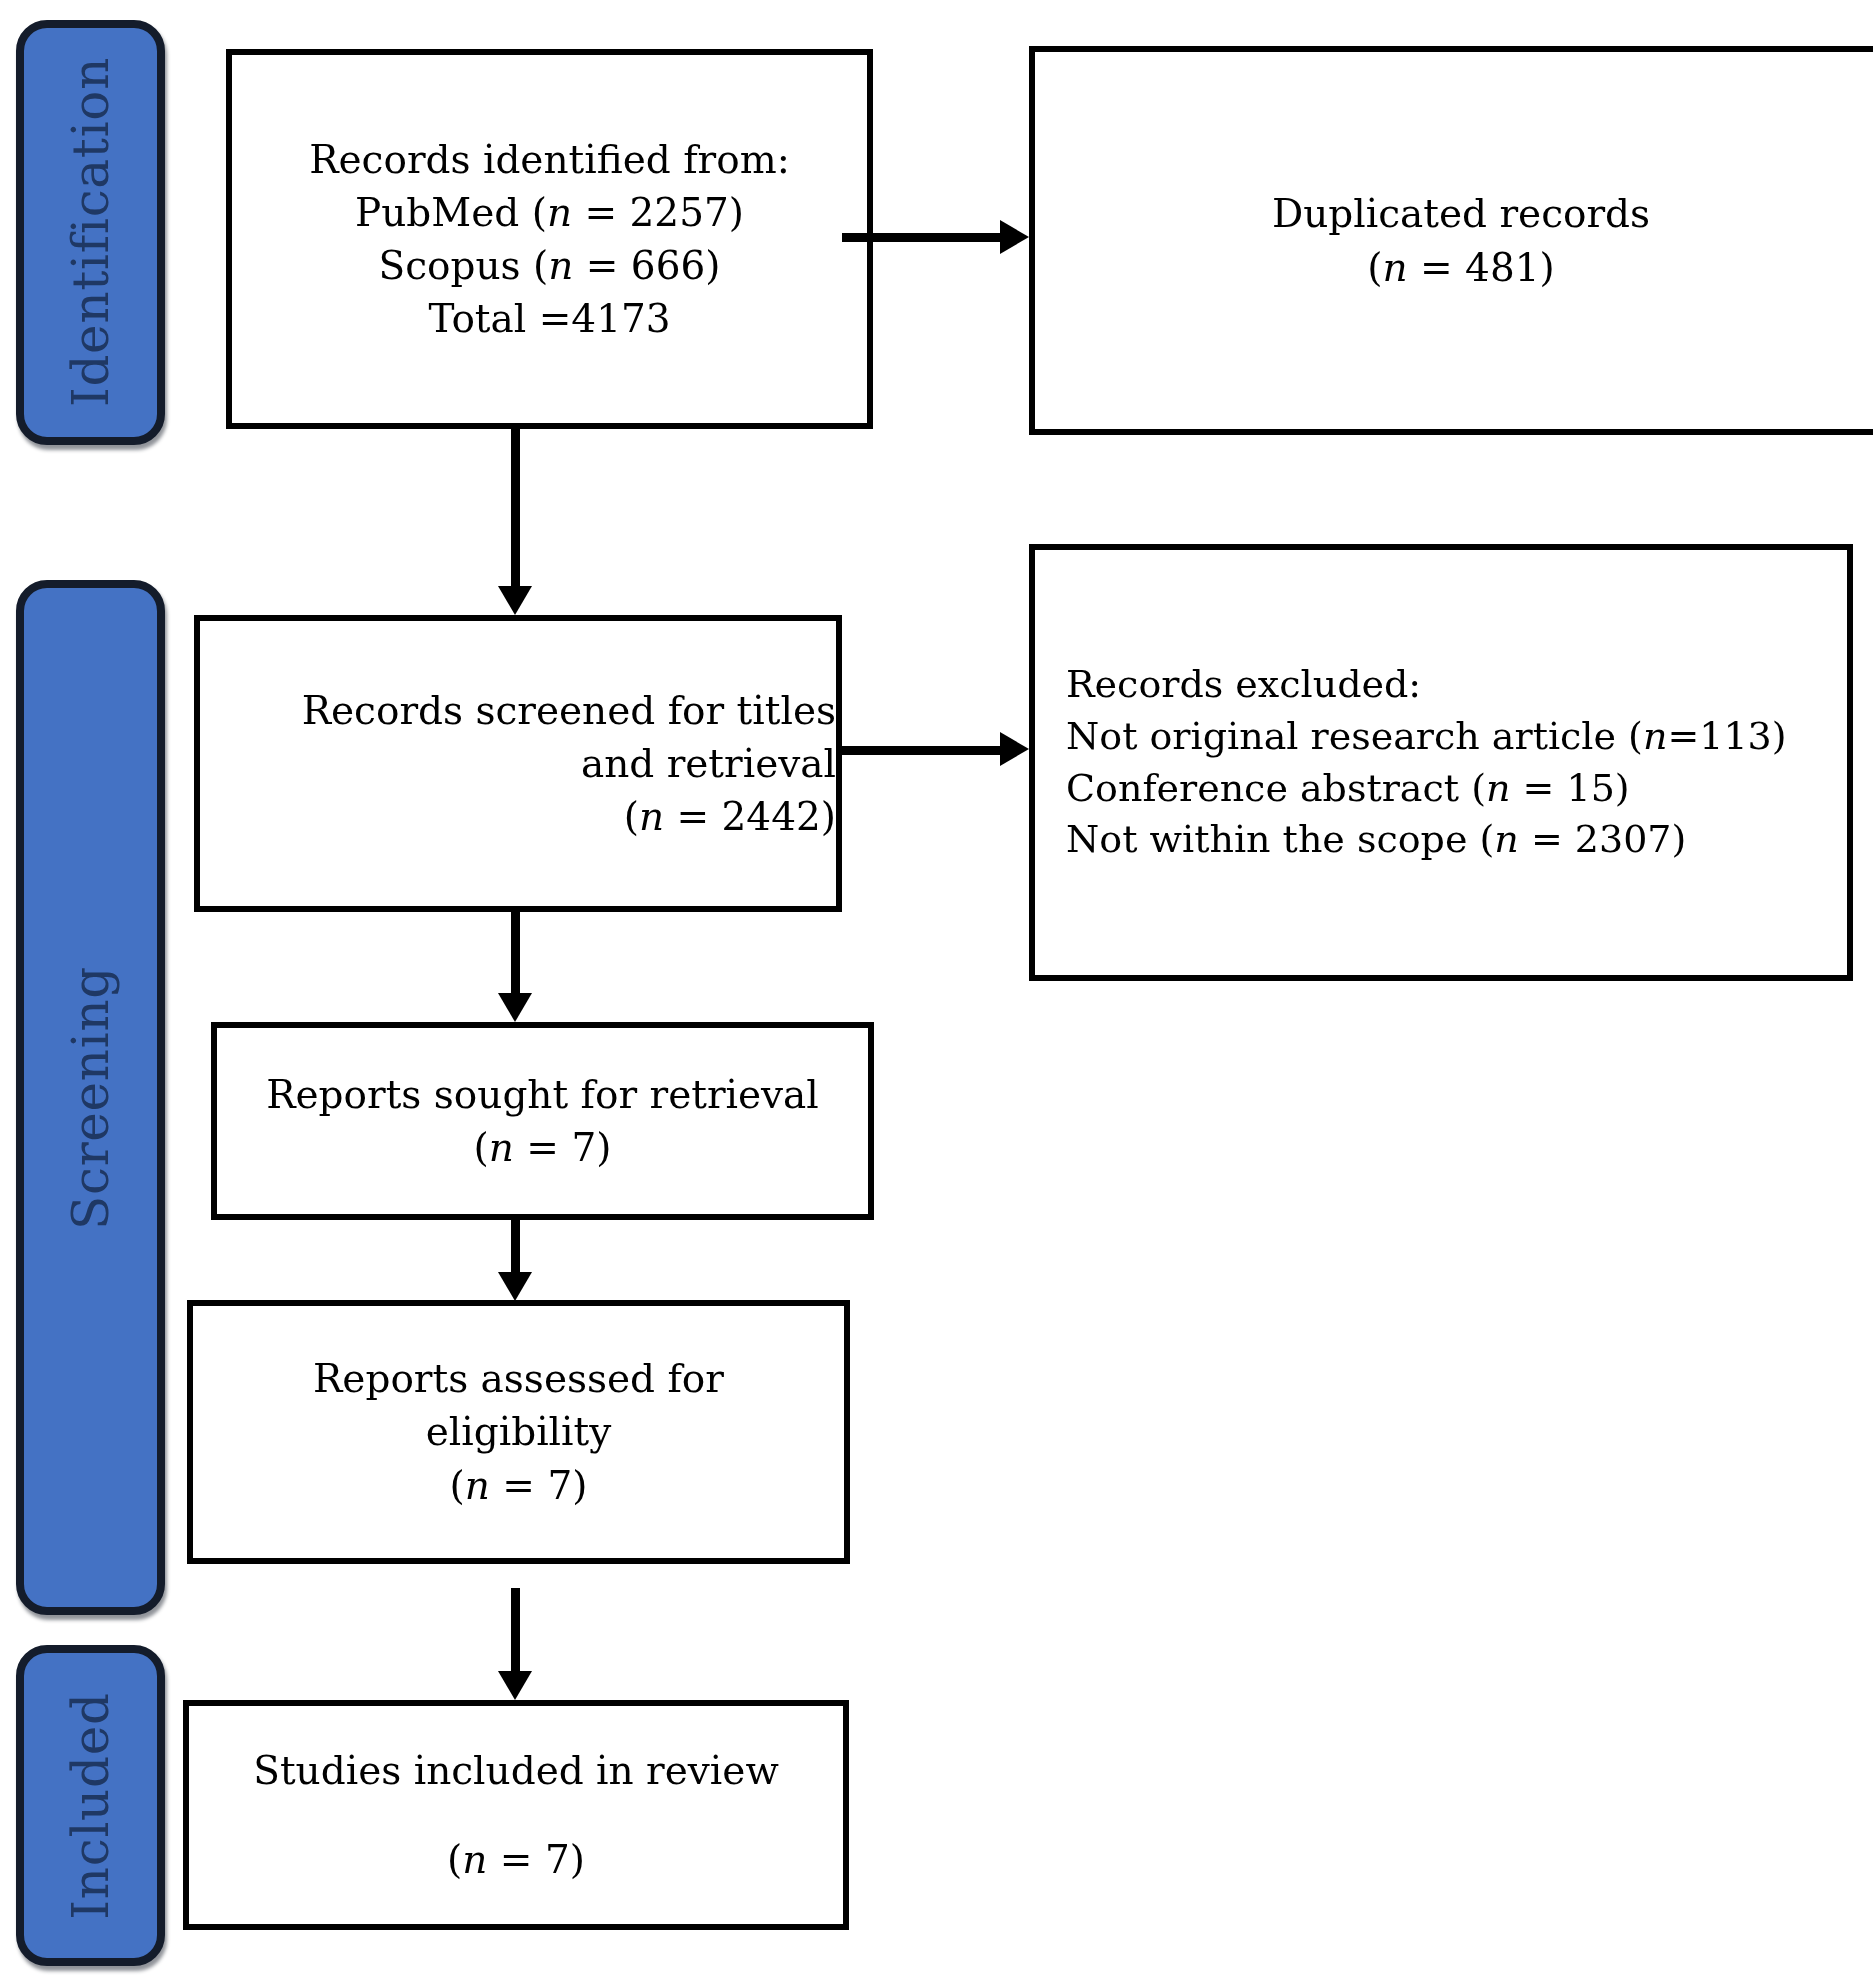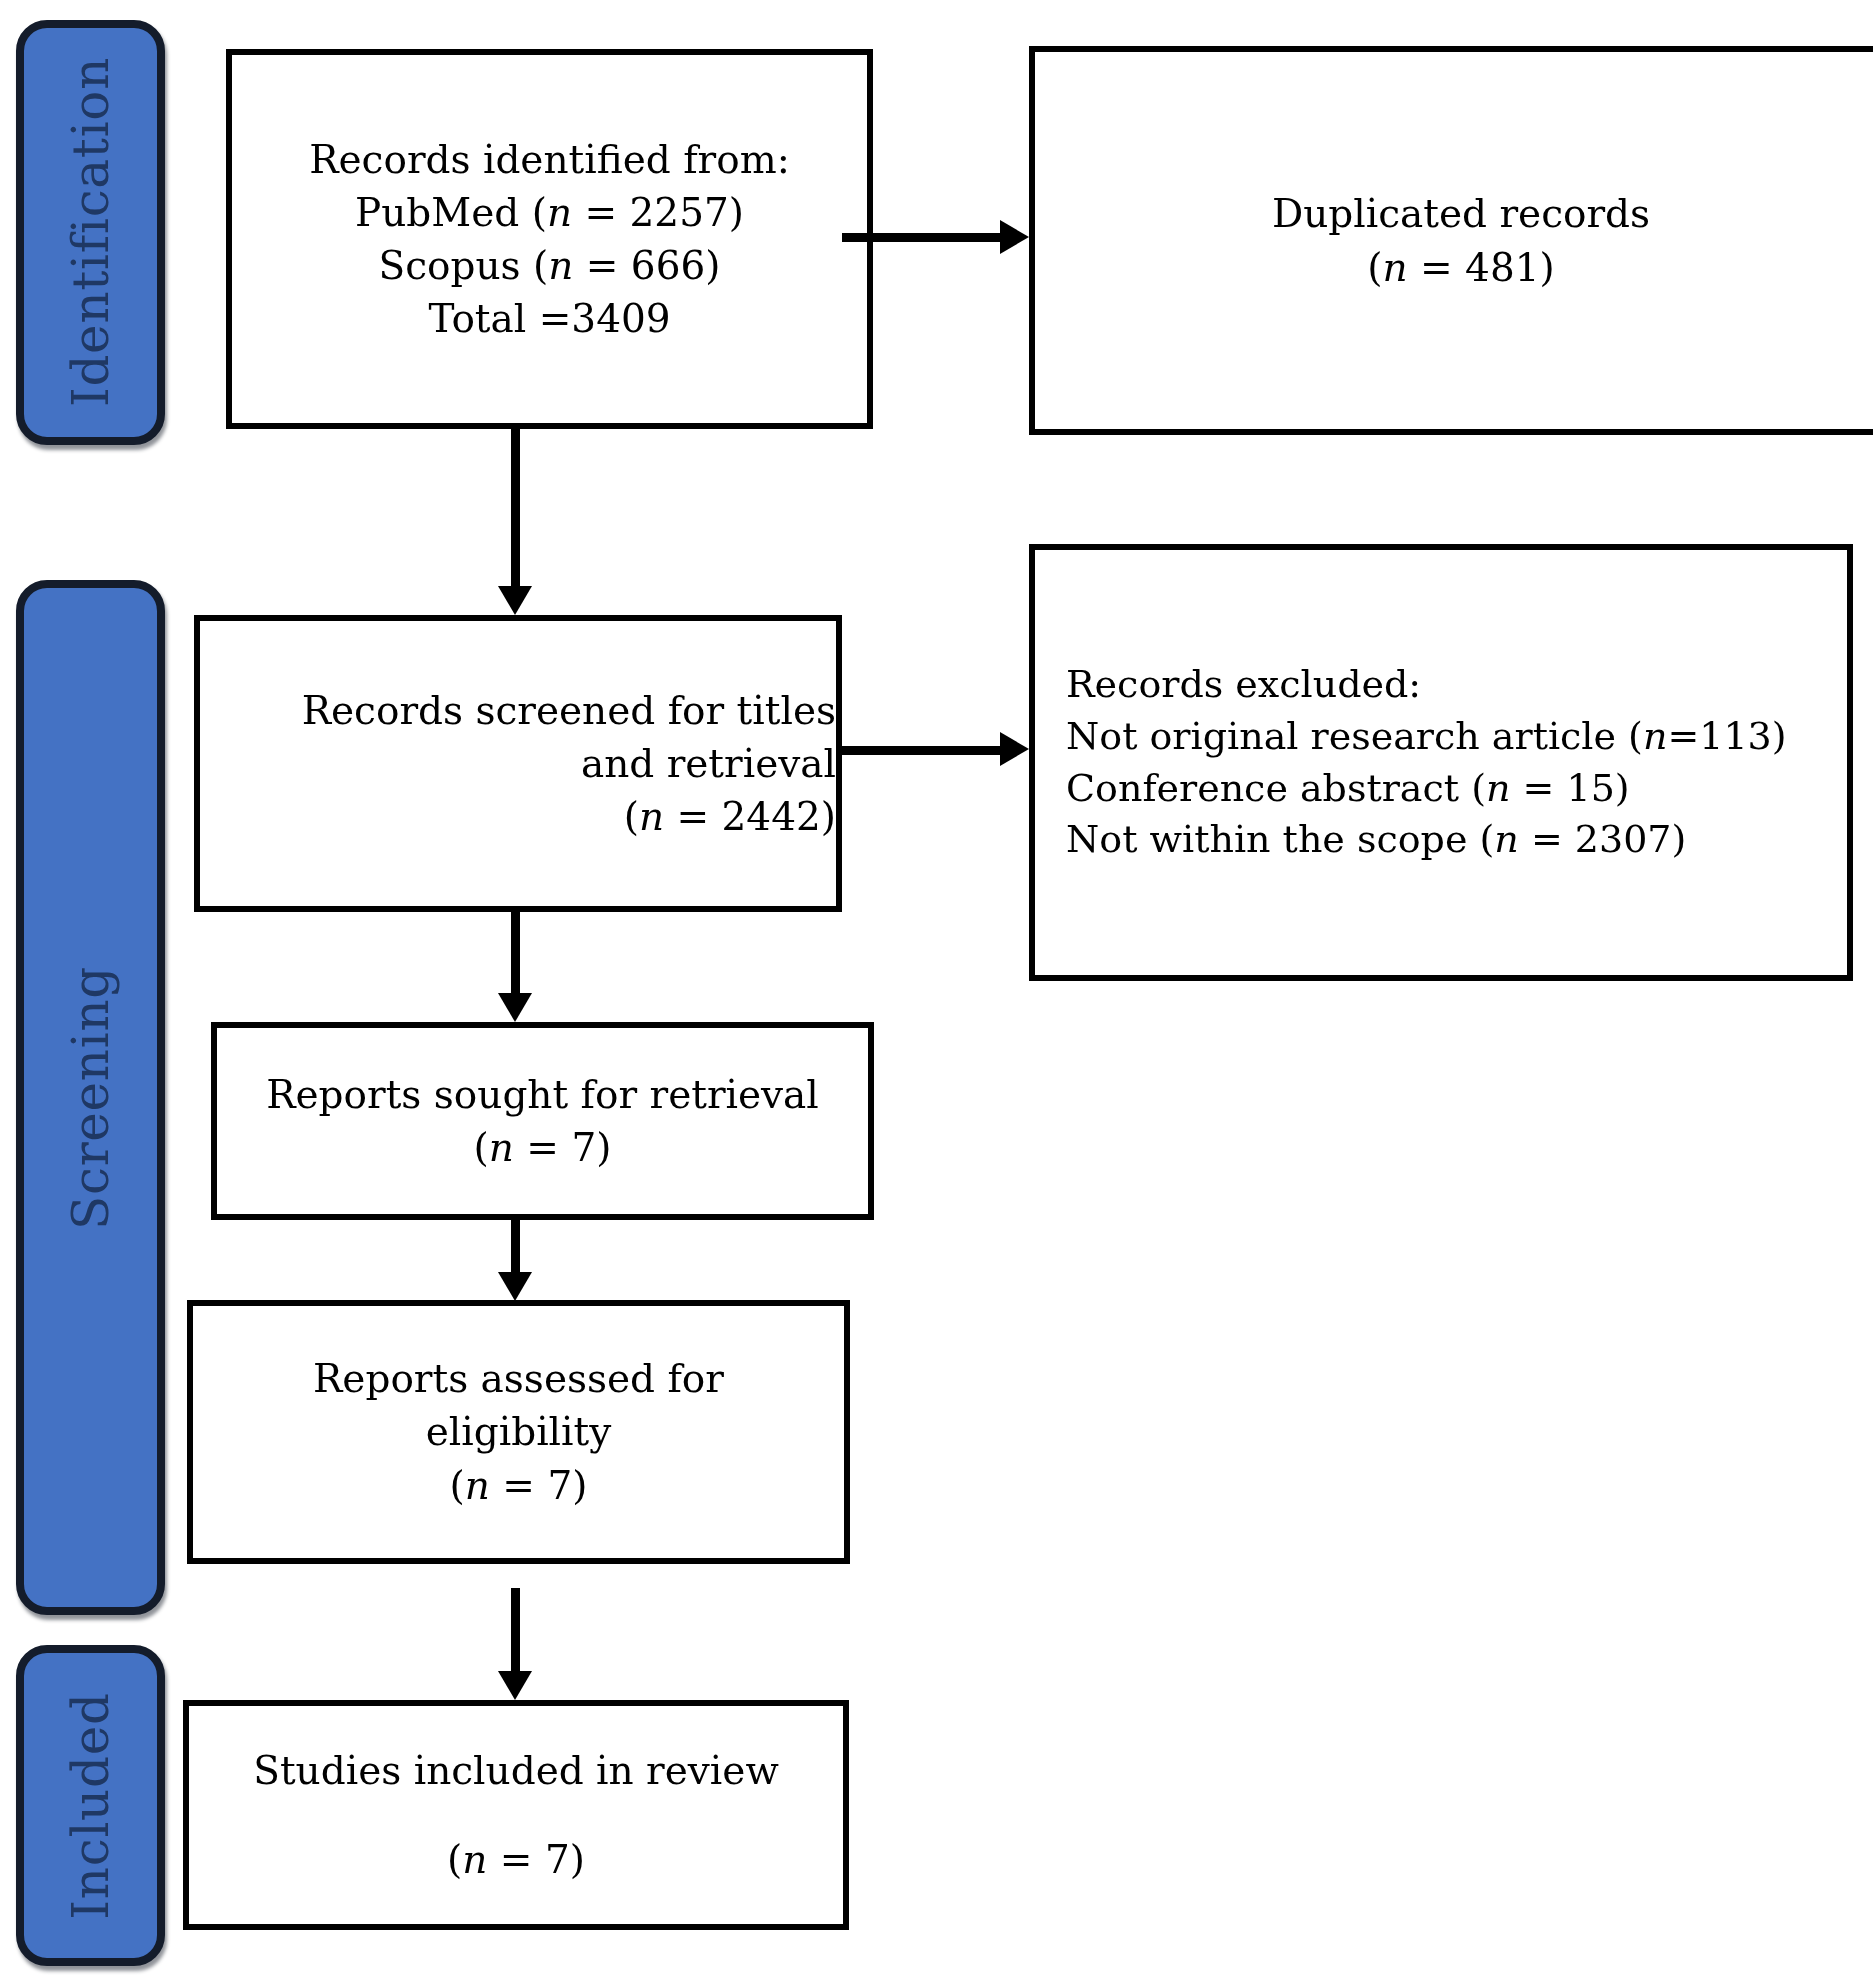--- a/index.html
+++ b/index.html
@@ -63,21 +63,21 @@
     <span>Screening</span>
   </div>
   <div class="stage" style="top:1645px;height:321px;">
     <span>Included</span>
   </div>
 
   <div class="box" style="left:196px;top:49px;width:647px;height:380px;margin-left:30px;">
     <div class="line">Records identified from:</div>
     <div class="line">PubMed (<i>n</i> = 2257)</div>
     <div class="line">Scopus (<i>n</i> = 666)</div>
-    <div class="line">Total =3409</div>
+    <div class="line">Total =4173</div>
   </div>
 
   <div class="box" style="left:1029px;top:46px;width:864px;height:389px;">
     <div class="line">Duplicated records</div>
     <div class="line">(<i>n</i> = 481)</div>
   </div>
 
   <div class="hline" style="left:842px;top:233px;width:160px;"></div>
   <div class="hhead" style="left:1000px;top:220px;"></div>
 

